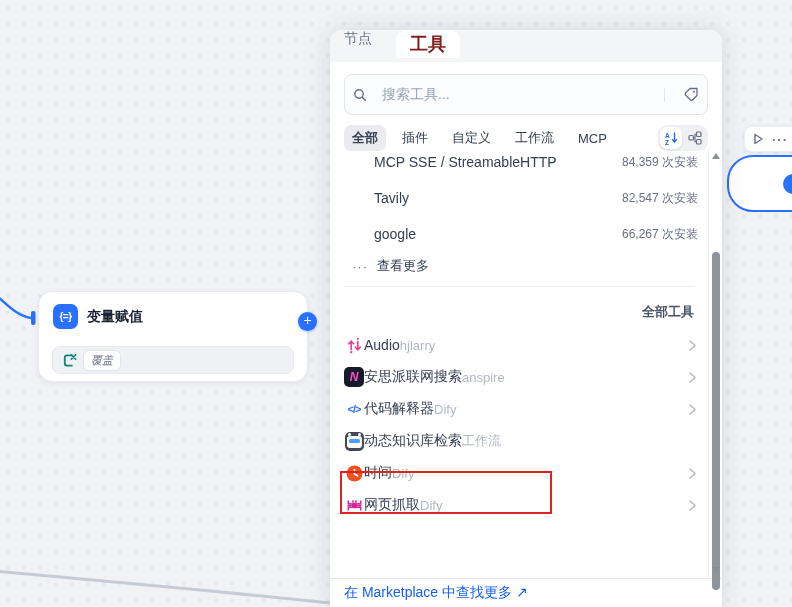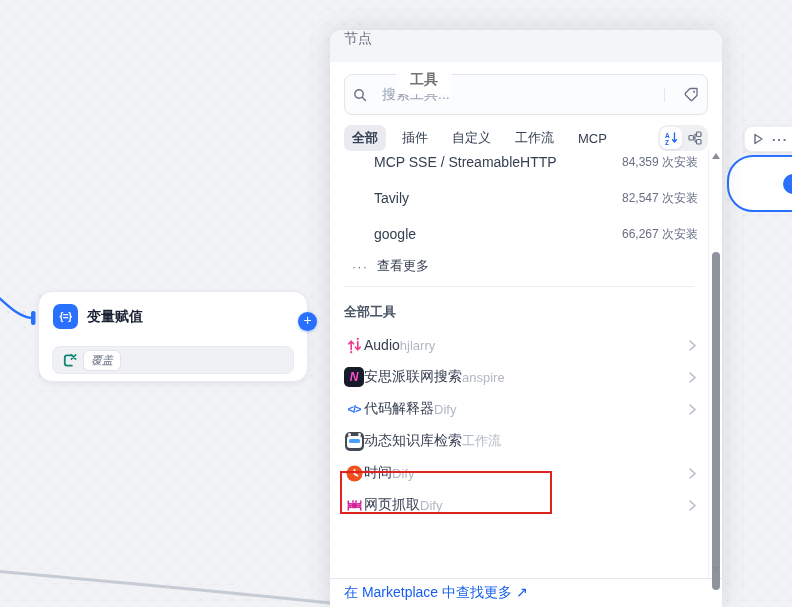--- a/index.html
+++ b/index.html
@@ -67,21 +67,21 @@
     box-shadow:0 0 24px rgba(16,24,40,.12);
   }
   .tabbar {
     height:32px; background:#f4f5f7; border-radius:12px 12px 0 0;
     display:flex; align-items:flex-start; padding-left:14px; position:relative;
   }
   .tab-inactive { font-size:14px; color:#667085; padding:0 12px 8px 0; cursor:pointer; }
   .tab-active {
     background:#fff; border-radius:10px 10px 0 0; height:28px; margin-left:12px;
     display:flex; align-items:center; padding:0 14px;
-    font-size:14px; font-weight:bold; color:#737373; cursor:pointer;margin-top:36px;
+    font-size:18px; font-weight:bold; color:#7f1d1d; cursor:pointer;
   }
   .search-box {
     margin:12px 14px 10px; height:41px; border:1px solid #e2e5ea; background:#fbfcfd;
     border-radius:8px; display:flex; align-items:center; padding:0 8px; gap:15px;
   }
   .search-ph { flex:1; font-size:14px; color:#98a2b3; }
   .search-div { width:1px; height:14px; background:#e2e5ea; margin-right:4px; }
   .filters { margin:0 14px 8px; display:flex; align-items:center; height:26px; }
   .chip { font-size:13px; color:#354052; padding:4px 8px; border-radius:7px; margin-right:8px; cursor:pointer; white-space:nowrap; }
   .chip.active { background:#e9ebf0; font-weight:bold; }
@@ -93,21 +93,21 @@
   .vt-btn.sel { background:#fff; box-shadow:0 1px 2px rgba(16,24,40,.1); }
 
   .list { position:absolute; left:0; top:114px; width:378px; }
   .f-row { height:36px; display:flex; align-items:center; padding:0 10px 0 44px; cursor:pointer; }
   .f-name { flex:1; font-size:14px; color:#354052; }
   .f-installs { font-size:12px; color:#676f83; }
   .more-row { height:28px; display:flex; align-items:center; padding-left:22px; gap:9px; cursor:pointer; }
   .more-dots { color:#676f83; font-size:13px; letter-spacing:1px; }
   .more-label { font-size:13px; color:#354052; }
   .divider { margin:6px 14px; border-top:1px solid #ebedf2; }
-  .sec-title { padding:10px 14px 8px; font-size:13px; color:#495464; font-weight:bold; }
+  .sec-title { padding:10px 14px 8px; font-size:13px; color:#495464; font-weight:bold;text-align:right; }
   .t-row { height:32px; display:flex; align-items:center; padding:0 12px 0 14px; cursor:pointer; }
   .t-icon { width:20px; height:20px; flex:none; display:flex; align-items:center; justify-content:center; }
   .t-name { font-size:14px; font-weight:500; color:#354052; white-space:nowrap; }
   .t-author { font-size:13px; color:#b0b8c4; }
   .t-spacer { flex:1; }
   .red-box {
     position:absolute; left:10px; top:441px; width:212px; height:43px;
     border:2px solid #dd2420; z-index:5; pointer-events:none;
   }
 

